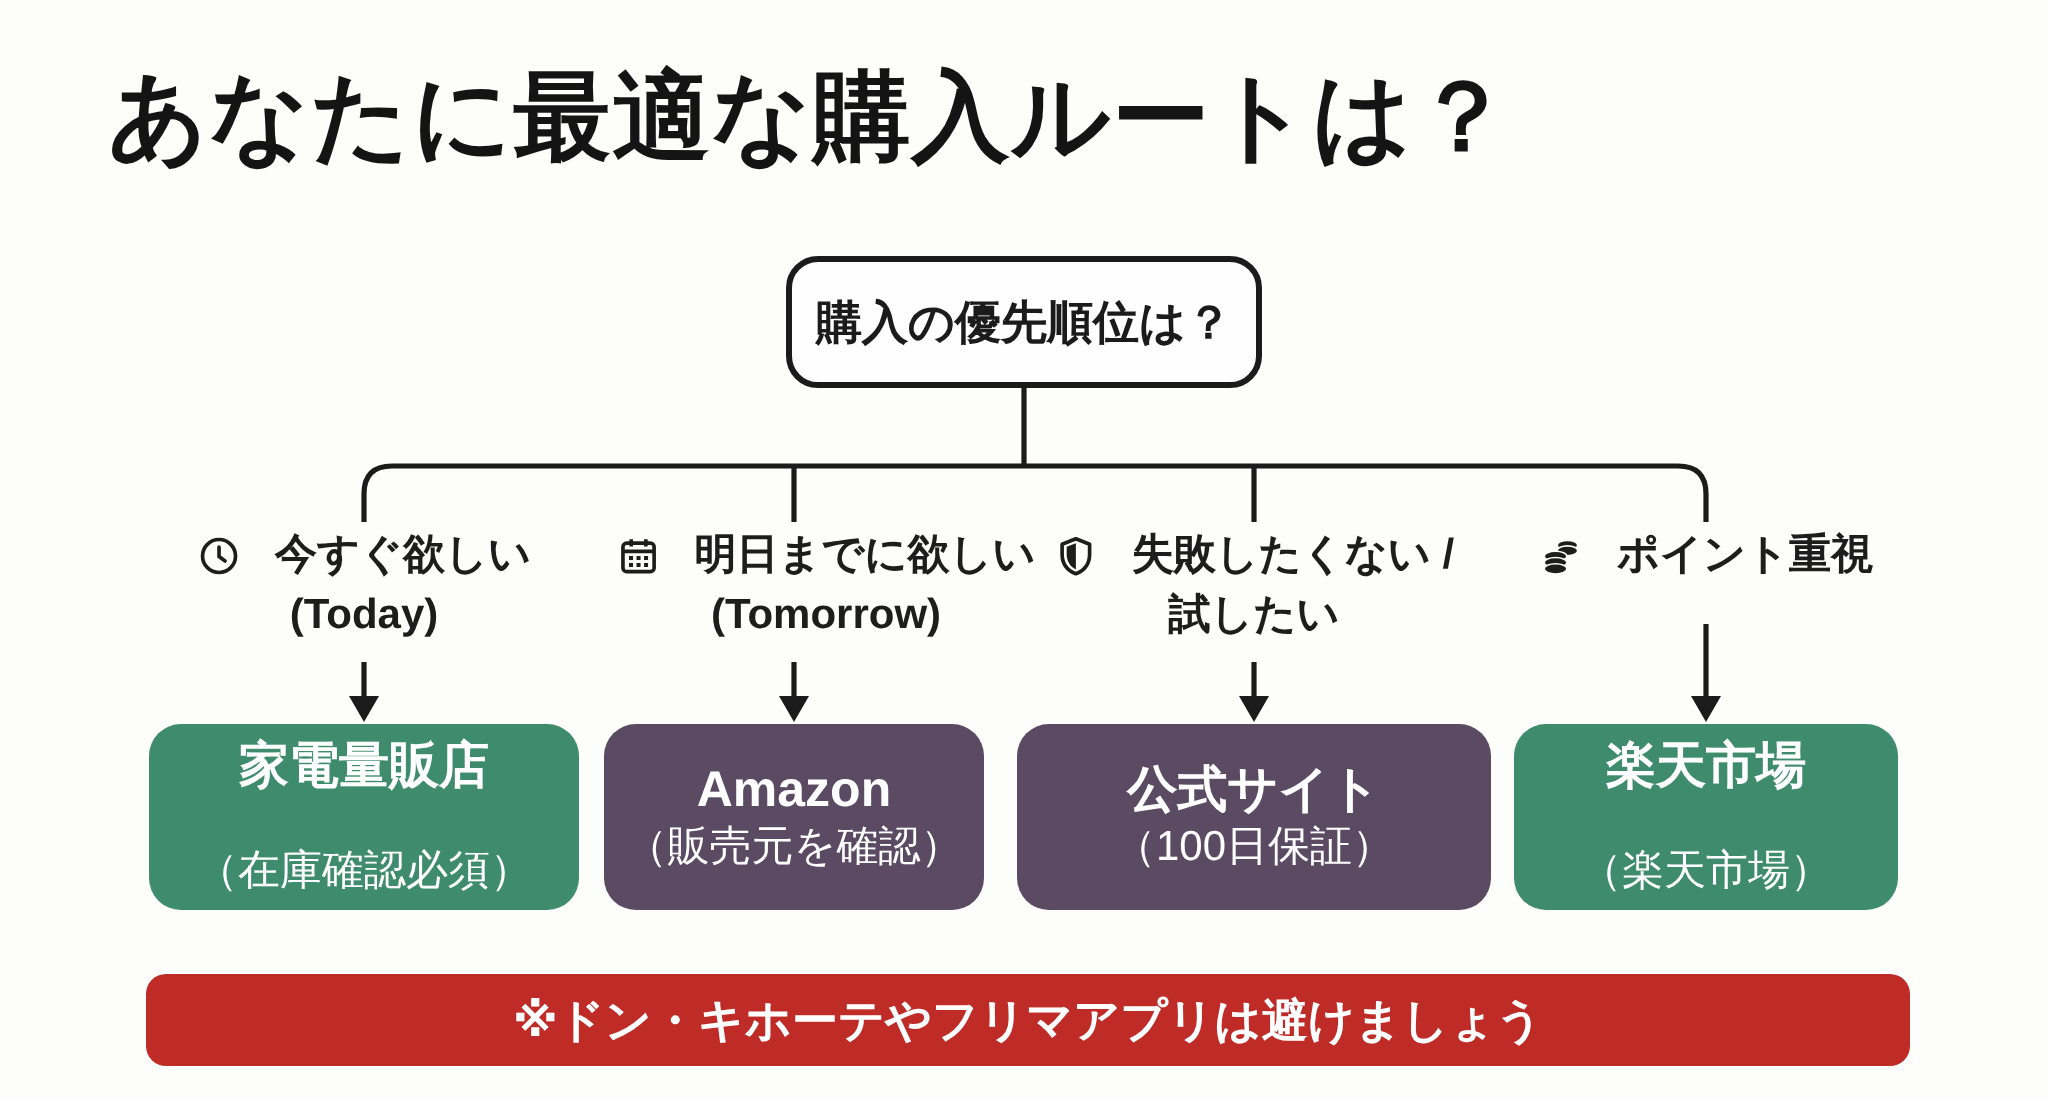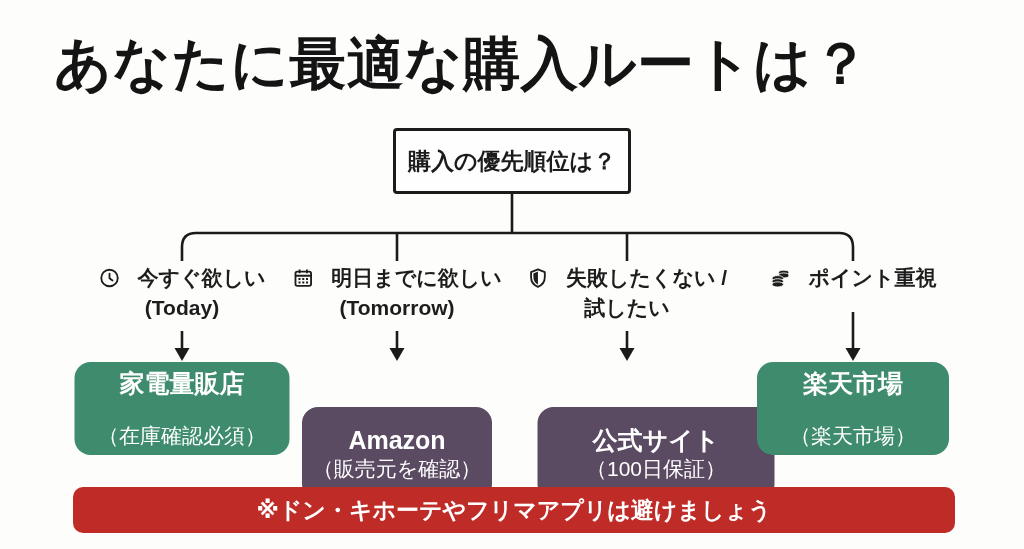--- a/index.html
+++ b/index.html
@@ -1,46 +1,46 @@
 <!DOCTYPE html>
 <html><head>
 <meta charset="utf-8">
 <style>
   html,body{margin:0;padding:0;}
   .stage{
     position:relative;width:1024px;height:549px;background:#fdfdfb;overflow:hidden;
     font-family:"Liberation Sans","DejaVu Sans",sans-serif;color:#161616;
   }
   .title{
-    position:absolute;left:54px;top:26px;font-size:57px;font-weight:900;
+    position:absolute;left:54px;top:26px;font-size:49px;font-weight:900;
     color:#141414;letter-spacing:0.5px;white-space:nowrap;
   }
   .qbox{
     position:absolute;left:393px;top:128px;width:238px;height:66px;
-    border:3px solid #1b1b1b;border-radius:4px;background:#fefefe;
+    border:3px solid #1b1b1b;border-radius:16px;background:#fefefe;
     display:flex;align-items:center;justify-content:center;
     font-size:23px;font-weight:700;color:#1b1b1b;box-sizing:border-box;white-space:nowrap;
   }
   svg.connectors{position:absolute;left:0;top:0;}
   .cond{
     position:absolute;top:263px;transform:translateX(-50%);
     text-align:center;font-size:21px;font-weight:600;color:#1d1d1d;
     line-height:30px;white-space:nowrap;
   }
   .cond .line1{display:flex;align-items:center;justify-content:space-between;gap:17px;}
   .icon{width:22px;height:22px;display:inline-block;color:#1d1d1d;flex:0 0 auto;}
   .result{
     position:absolute;top:362px;height:93px;border-radius:16px;color:#fff;
     display:flex;flex-direction:column;align-items:center;justify-content:center;
     transform:translateX(-50%);gap:3px;white-space:nowrap;
   }
   .result .rt{font-size:25px;font-weight:700;line-height:1.1;}
   .result .rs{font-size:21px;font-weight:500;line-height:1.1;}
   .green{background:#3e8c6d;gap:27px;}
-  .purple{background:#5a4a62;margin-top:45px;}
+  .purple{background:#5a4a62;}
   .banner{
     position:absolute;left:73px;top:487px;width:882px;height:46px;
     background:#bf2b27;border-radius:10px;
     display:flex;align-items:center;justify-content:center;
     color:#ffffff;font-size:23px;font-weight:700;white-space:nowrap;
   }
 </style>
 </head>
 <body>
 
@@ -77,21 +77,21 @@
         <svg viewBox="0 0 24 24" width="22" height="22">
           <circle cx="12" cy="12" r="9" fill="none" stroke="currentColor" stroke-width="2"></circle>
           <path d="M12 7.2 V12.3 L15.3 14.7" fill="none" stroke="currentColor" stroke-width="2" stroke-linecap="round"></path>
         </svg>
       </span>
       <span>今すぐ欲しい</span>
     </span>
     <span class="line2">(Today)</span>
   </div>
 
-  <div class="cond" style="left:397px">
+  <div class="cond" style="left:413px">
     <span class="line1">
       <span class="icon">
         <svg viewBox="0 0 24 24" width="22" height="22">
           <rect x="3.5" y="5" width="17" height="15.5" rx="2" fill="none" stroke="currentColor" stroke-width="2"></rect>
           <path d="M8 2.8 V6.8 M16 2.8 V6.8 M3.5 9.5 H20.5" fill="none" stroke="currentColor" stroke-width="2"></path>
           <g fill="currentColor">
             <rect x="6.8" y="12" width="2.2" height="2.2"></rect>
               <rect x="10.9" y="12" width="2.2" height="2.2"></rect>
               <rect x="15" y="12" width="2.2" height="2.2"></rect>
             <rect x="6.8" y="15.8" width="2.2" height="2.2"></rect>
@@ -139,21 +139,21 @@
   <div class="result green" style="left:182px;width:215px">
     <div class="rt">家電量販店</div>
     <div class="rs">（在庫確認必須）</div>
   </div>
 
   <div class="result purple" style="left:397px;width:190px">
     <div class="rt">Amazon</div>
     <div class="rs">（販売元を確認）</div>
   </div>
 
-  <div class="result purple" style="left:656px;width:237px">
+  <div class="result purple" style="left:627px;width:237px">
     <div class="rt">公式サイト</div>
     <div class="rs">（100日保証）</div>
   </div>
 
   <div class="result green" style="left:853px;width:192px">
     <div class="rt">楽天市場</div>
     <div class="rs">（楽天市場）</div>
   </div>
 
   <div class="banner">

